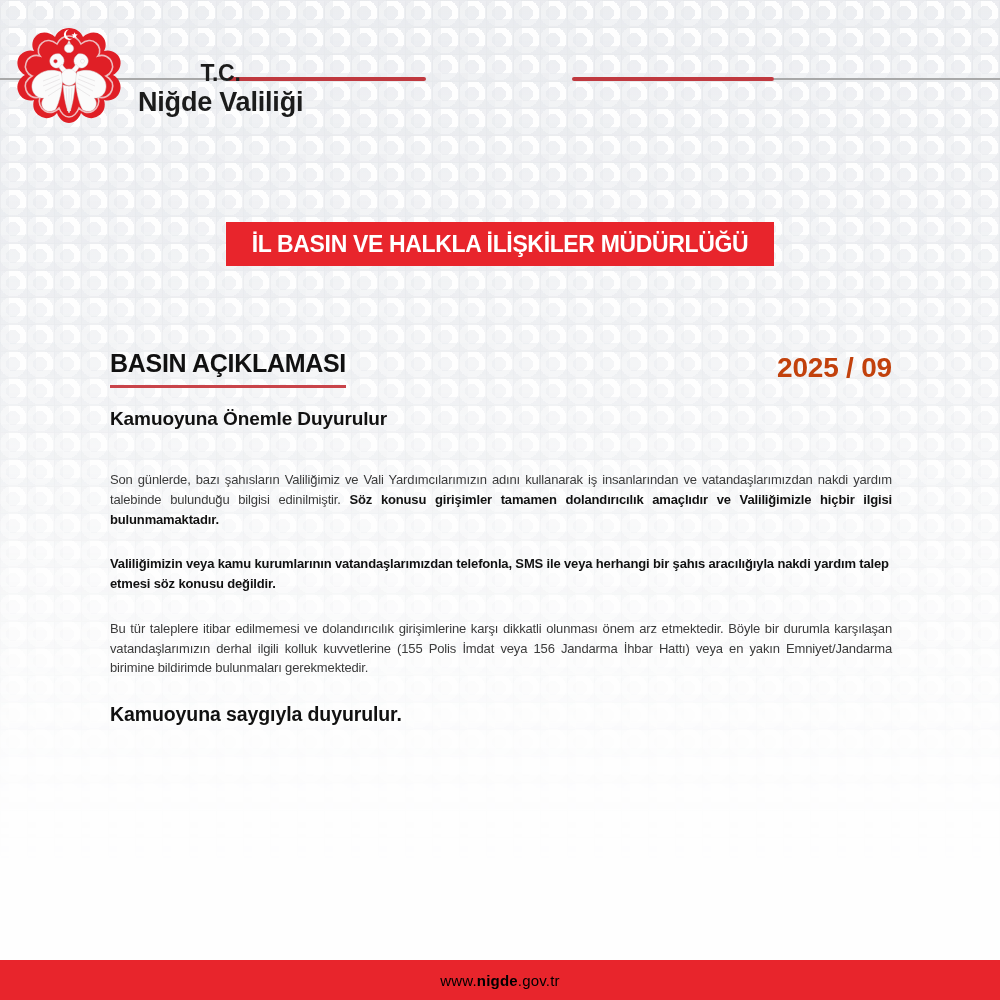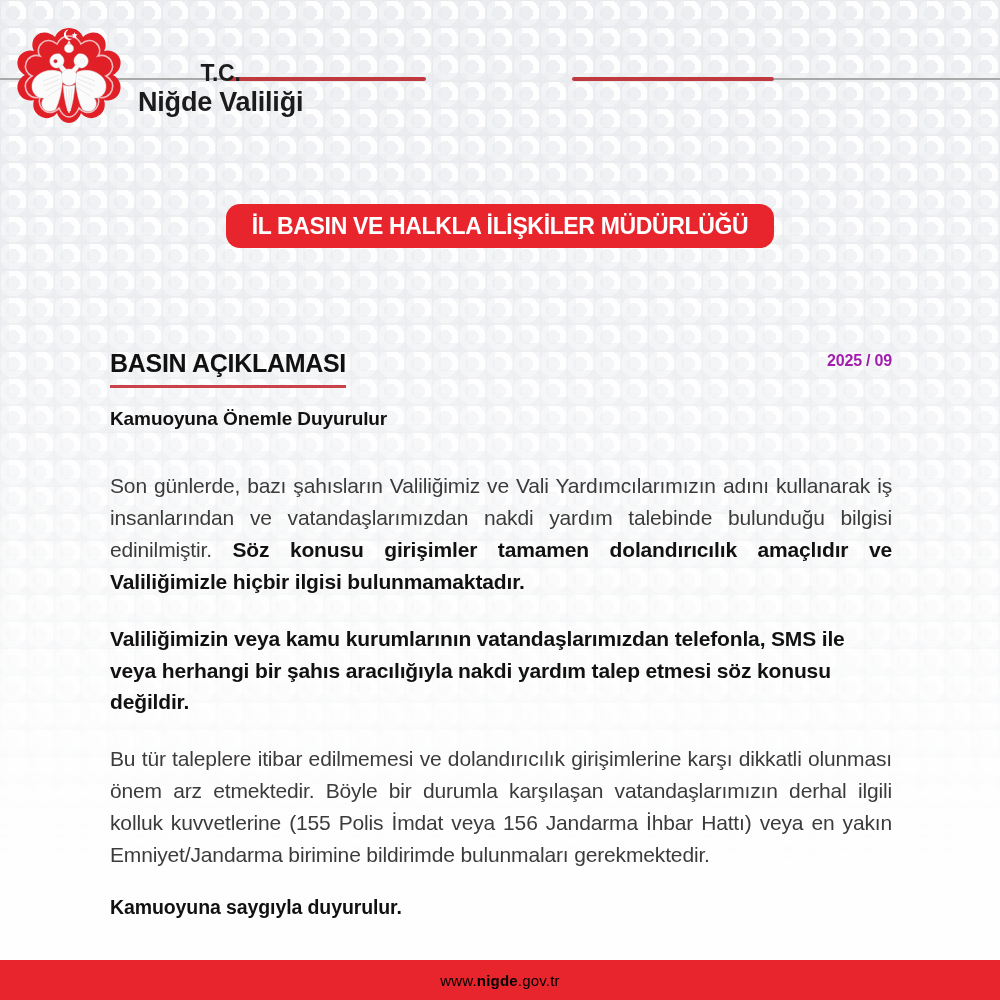--- a/index.html
+++ b/index.html
@@ -60,24 +60,24 @@
     color:#1b1b1b;
     font-weight:bold;
     line-height:1.12;
     letter-spacing:-0.2px;
   }
   #org-tc   { font-size:23px; }
   #org-city { font-size:27px; }
 
   
   #dept-banner {
-    position:absolute; left:226px; top:204px;
+    position:absolute; left:226px; top:222px;
     width:548px; height:44px;
     background:#e8252c;
-    display:flex; align-items:center; justify-content:center;border-radius:14px;
+    display:flex; align-items:center; justify-content:center;
   }
   #dept-banner-label {
     color:#ffffff;
     font-size:23px;
     font-weight:bold;
     letter-spacing:-0.35px;
     white-space:nowrap;
   }
 
   
@@ -85,36 +85,36 @@
     position:absolute; left:110px; top:326px; width:782px;
     display:flex; align-items:flex-start; justify-content:space-between;margin-top:24px;
   }
   #doc-title {
     font-size:25px; font-weight:bold; color:#111;
     letter-spacing:-0.3px; line-height:1.1;
     padding-bottom:7px;
     border-bottom:3px solid #c9444a;
   }
   #doc-issue {
-    font-size:16px; font-weight:bold; color:#a21caf;
+    font-size:28px; font-weight:bold; color:#c2410c;
     letter-spacing:-0.2px;
     padding-top:2px;
   }
 
   
   #body-block {
     position:absolute; left:110px; top:408px; width:782px;
   }
   .lead {
     font-size:19px; font-weight:bold; color:#111;
     letter-spacing:-0.1px;
     margin-bottom:40px;
   }
   .para {
-    font-size:21px;
+    font-size:13px;
     color:#3b3b3b;
     line-height:1.52;
     text-align:justify;
     letter-spacing:-0.15px;
     margin-bottom:25px;
   }
   .para.bold-para { color:#111; font-weight:bold; text-align:left; }
   .para b { color:#111; font-weight:bold; }
   .closing {
     font-size:19.5px; font-weight:bold; color:#111;

